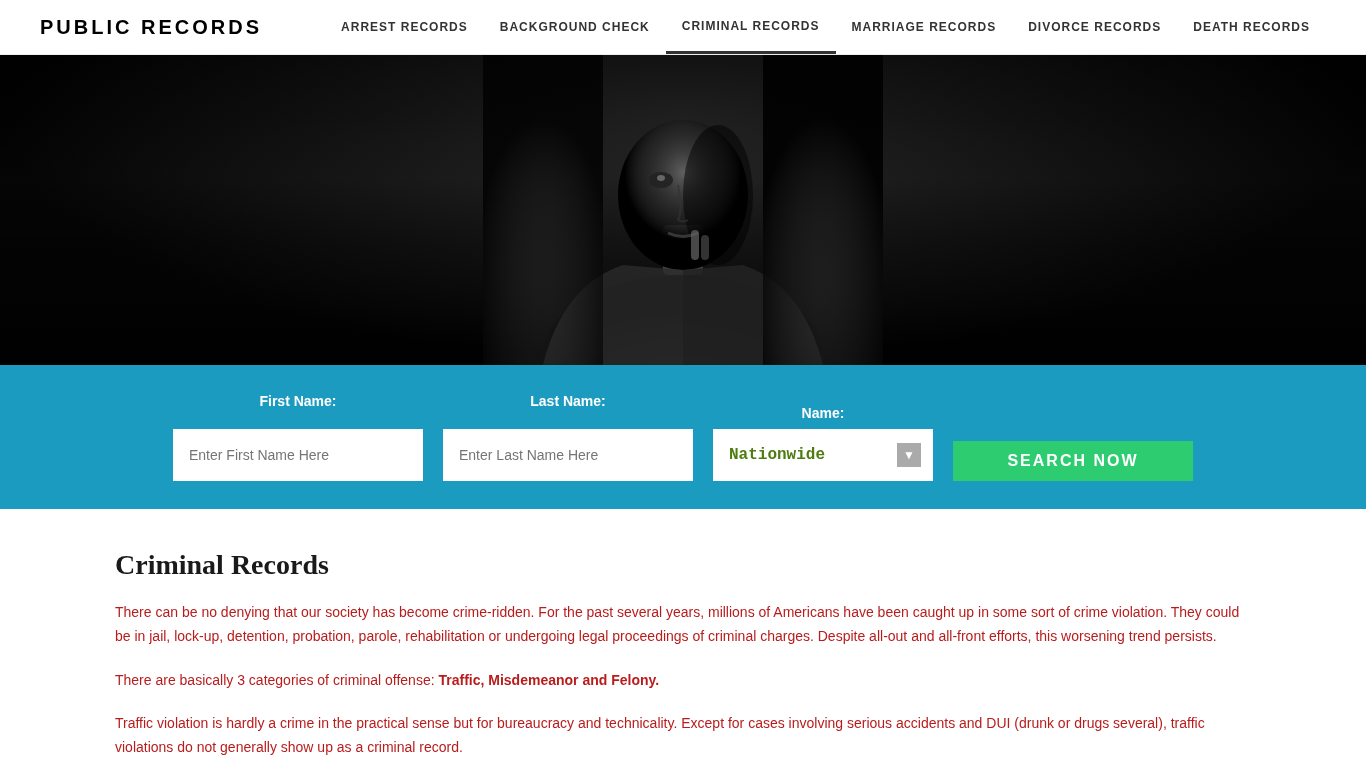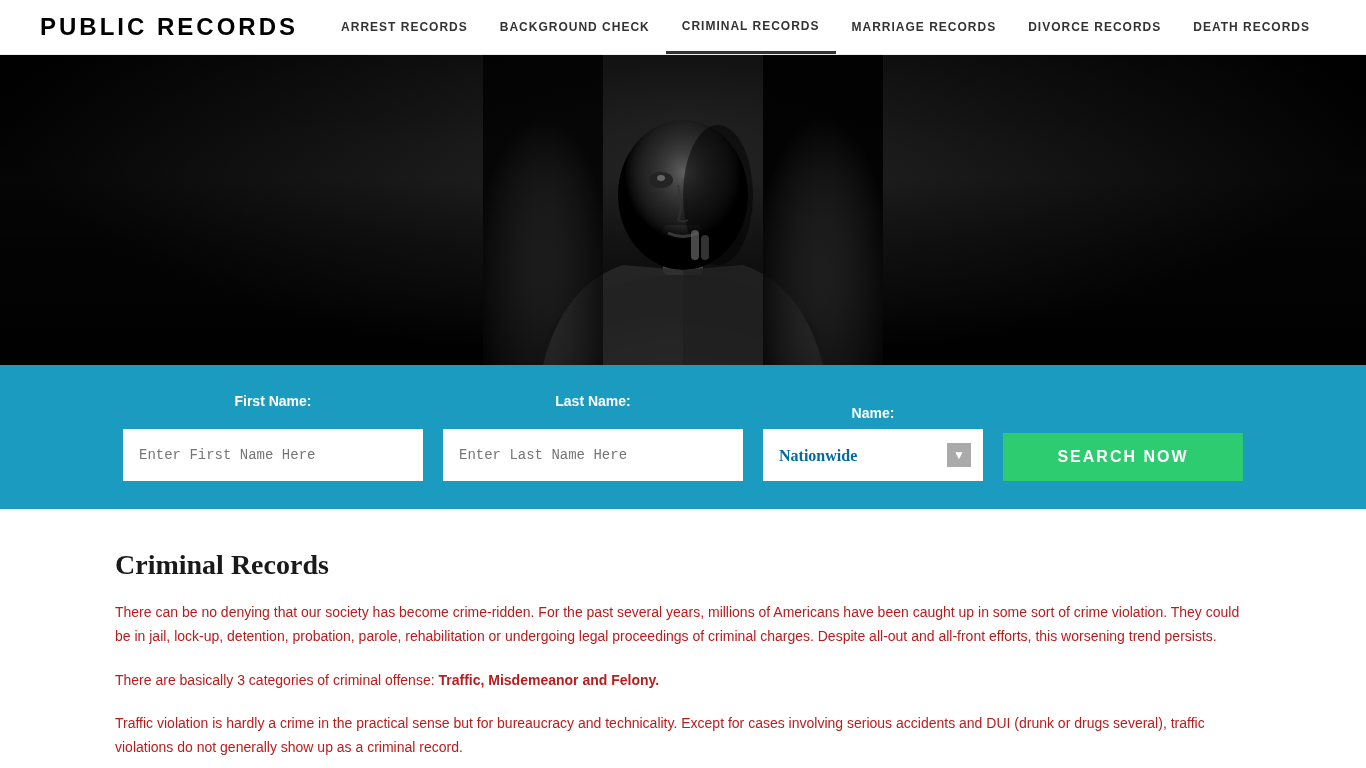--- a/index.html
+++ b/index.html
@@ -22,21 +22,21 @@
       align-items: center;
       justify-content: space-between;
       padding: 0 40px;
       height: 55px;
       background: #fff;
       border-bottom: 1px solid #eee;
     }
 
     .site-logo {
       font-family: Arial, sans-serif;
-      font-size: 24px;
+      font-size: 20px;
       font-weight: 700;
       letter-spacing: 3px;
       color: #000;
       text-transform: uppercase;
     }
 
     nav {
       display: flex;
       gap: 0;
       align-items: center;
@@ -103,27 +103,27 @@
 
     .search-field label {
       font-family: Arial, sans-serif;
       font-size: 14px;
       font-weight: 600;
       color: #fff;
       text-align: center;
     }
 
     .search-field input {
-      width: 300px;
+      width: 250px;
       height: 52px;
       padding: 0 16px;
       border: none;
       font-size: 14px;
       color: #aaa;
-      font-family: Liberation Mono, monospace;
+      font-family: Liberation Sans, sans-serif;
       outline: none;
       background: #fff;
     }
 
     .state-field {
       display: flex;
       flex-direction: column;
       gap: 8px;
     }
 
@@ -145,22 +145,22 @@
     }
 
     .state-select-wrapper select {
       width: 100%;
       height: 100%;
       border: none;
       background: transparent;
       padding: 0 56px 0 16px;
       font-size: 16px;
       font-weight: 700;
-      color: #0369a1;
-      font-family: Liberation Serif, serif;
+      color: #4d7c0f;
+      font-family: Liberation Mono, monospace;
       appearance: none;
       outline: none;
       cursor: pointer;
     }
 
     .dropdown-arrow {
       position: absolute;
       right: 12px;
       top: 50%;
       transform: translateY(-50%);
@@ -170,21 +170,21 @@
       display: flex;
       align-items: center;
       justify-content: center;
       pointer-events: none;
       font-size: 12px;
       color: #fff;
     }
 
     .search-button {
       width: 240px;
-      height: 48px;
+      height: 40px;
       background: #2ecc71;
       border: none;
       color: #fff;
       font-family: Arial, sans-serif;
       font-size: 16px;
       font-weight: 700;
       letter-spacing: 2px;
       text-transform: uppercase;
       cursor: pointer;
       transition: background 0.2s;

